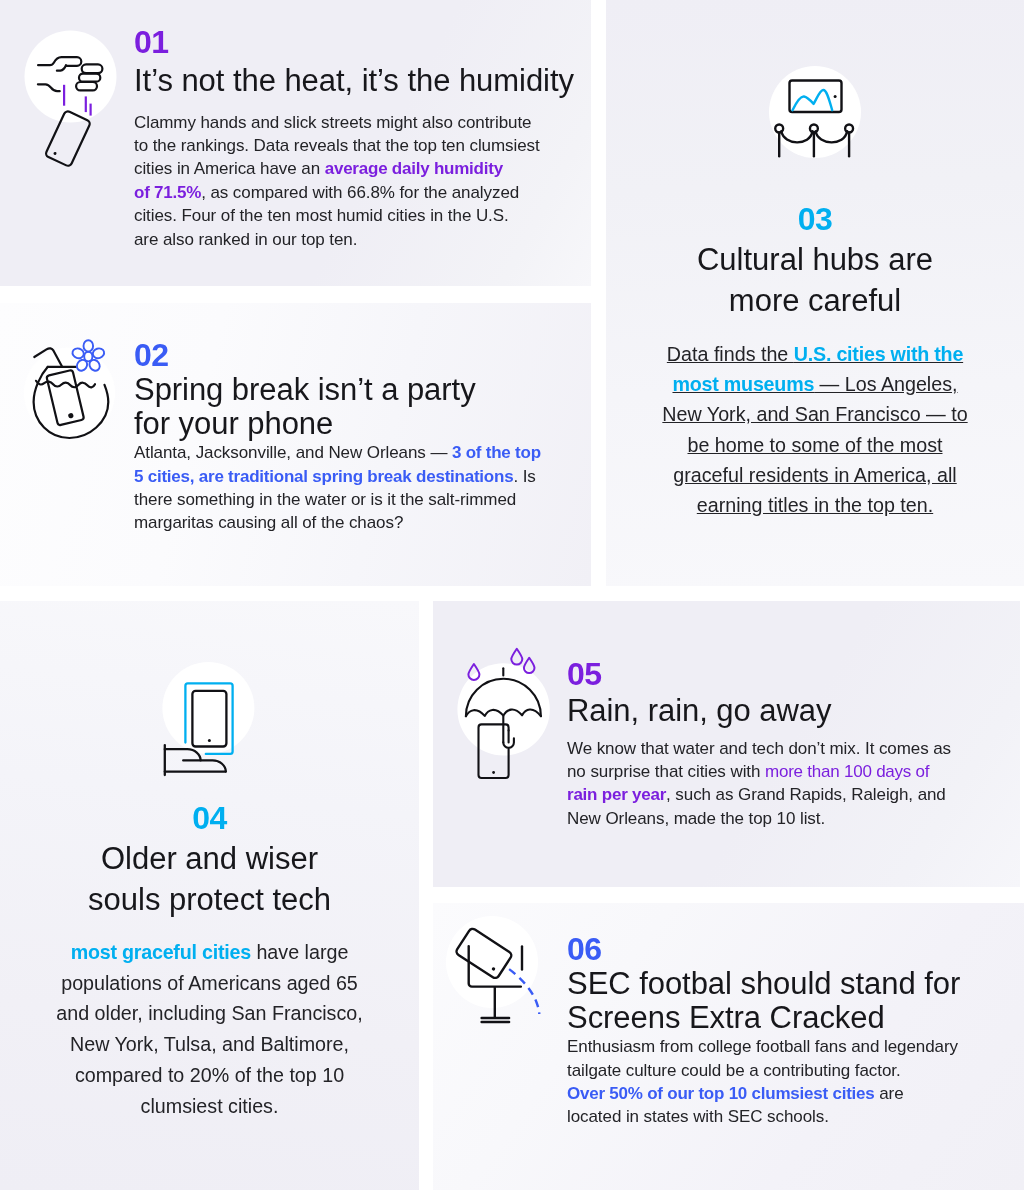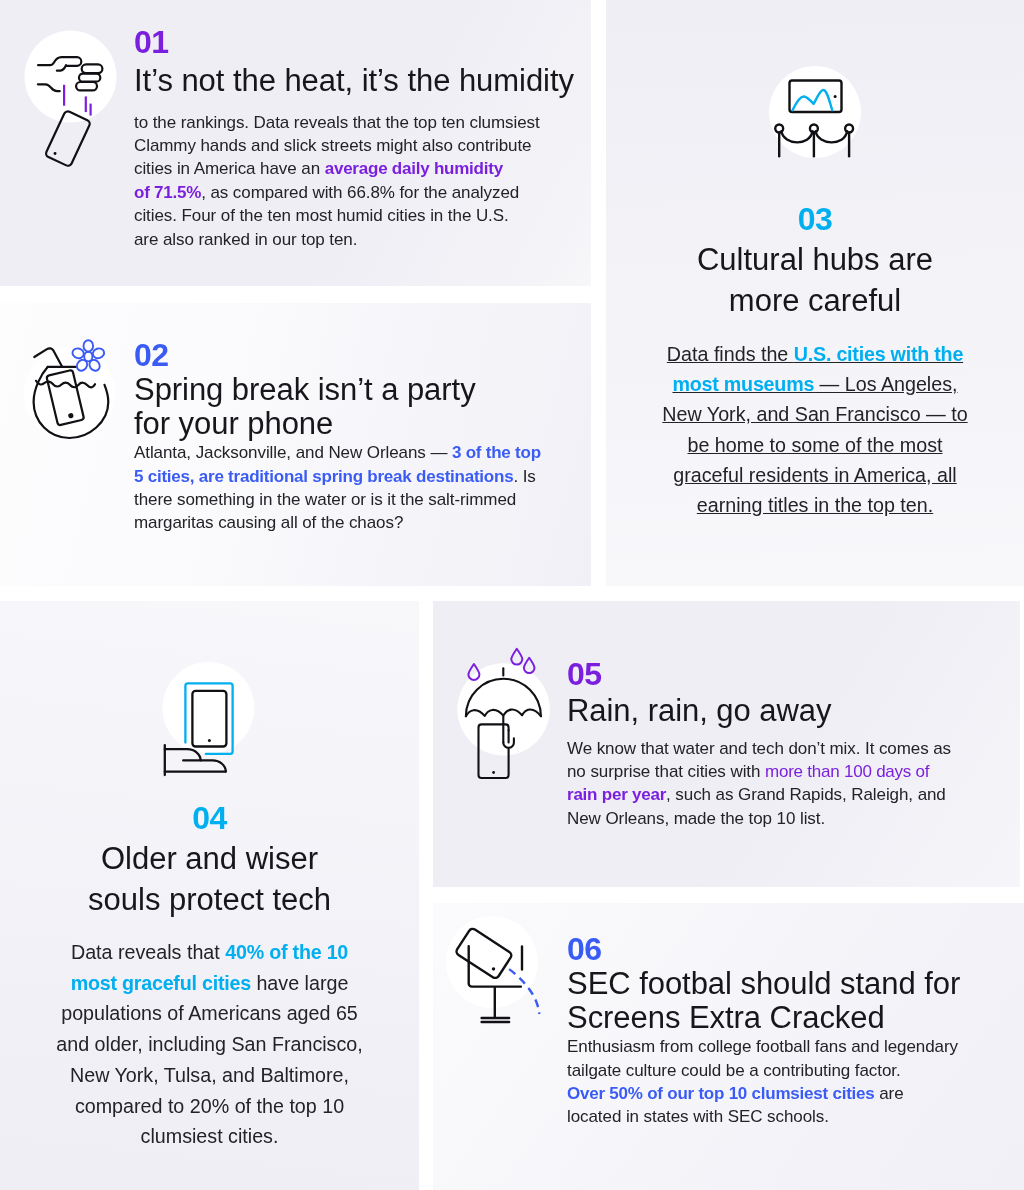--- a/index.html
+++ b/index.html
@@ -92,22 +92,22 @@
           <circle cx="40.5" cy="132.5" r="1.5" fill="#111115"></circle>
         </g>
       </svg>
     </div>
     <div class="t01">
       <div class="num n01" style="color: rgb(123, 31, 222);"><span>01</span></div>
       <div class="title ti01">
           <div class="tl">It’s not the heat, it’s the humidity</div>
         </div>
       <div class="body bo01">
+          <div class="bl"><span>Clammy hands and slick streets might also contribute</span></div>
           <div class="bl"><span>to the rankings. Data reveals that the top ten clumsiest</span></div>
-          <div class="bl"><span>Clammy hands and slick streets might also contribute</span></div>
           <div class="bl"><span>cities in America have an </span><span class="hl" style="font-weight: 700; color: rgb(123, 31, 222);">average daily humidity</span></div>
           <div class="bl"><span class="hl" style="font-weight: 700; color: rgb(123, 31, 222);">of 71.5%</span><span>, as compared with 66.8% for the analyzed</span></div>
           <div class="bl"><span>cities. Four of the ten most humid cities in the U.S.</span></div>
           <div class="bl"><span>are also ranked in our top ten.</span></div>
         </div>
     </div>
   </div>
 
   <div class="panel p2">
     <div class="icon-02">
@@ -203,21 +203,20 @@
         </g>
       </svg>
     </div>
     <div class="t04">
       <div class="num n04" style="color: rgb(0, 175, 240);"><span>04</span></div>
       <div class="title ti04">
           <div class="tl">Older and wiser</div>
           <div class="tl">souls protect tech</div>
         </div>
       <div class="body bo04">
-          <div class="bl"><span>Data reveals that </span><span class="hl" style="font-weight: 700; color: rgb(0, 175, 240);">40% of the 10</span></div>
           <div class="bl"><span class="hl" style="font-weight: 700; color: rgb(0, 175, 240);">most graceful cities</span><span> have large</span></div>
           <div class="bl"><span>populations of Americans aged 65</span></div>
           <div class="bl"><span>and older, including San Francisco,</span></div>
           <div class="bl"><span>New York, Tulsa, and Baltimore,</span></div>
           <div class="bl"><span>compared to 20% of the top 10</span></div>
           <div class="bl"><span>clumsiest cities.</span></div>
         </div>
     </div>
   </div>
 

